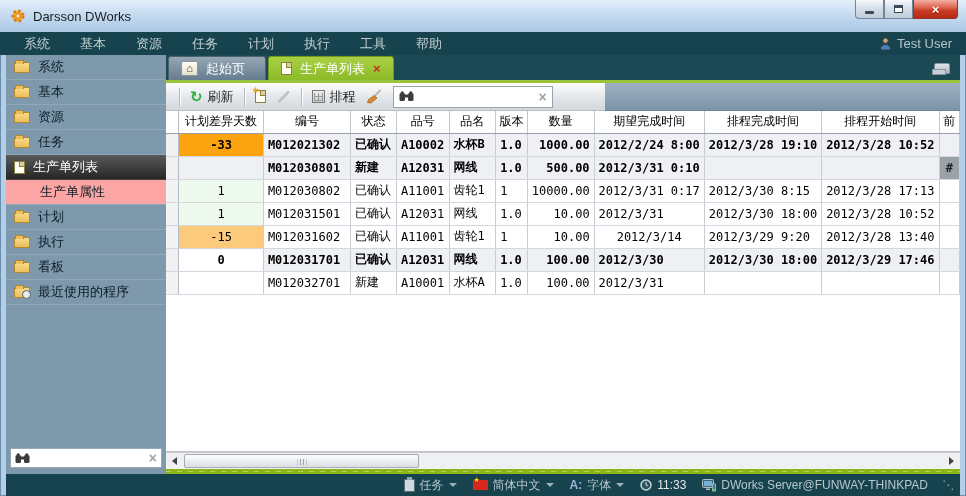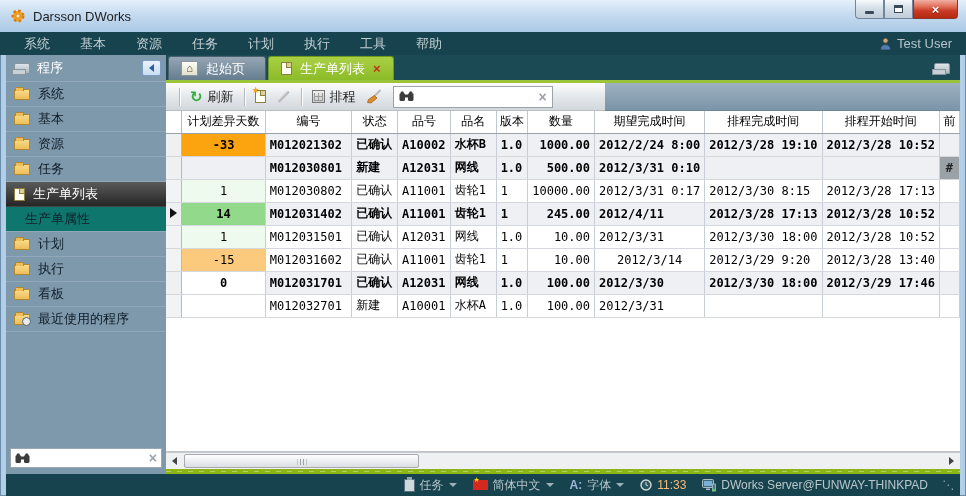--- a/index.html
+++ b/index.html
@@ -40,21 +40,21 @@
   .sidebar { width:160px; flex:0 0 160px; background:#7e98ac; display:flex; flex-direction:column; }
   .side-header { height:27px; flex:0 0 27px; display:flex; align-items:center; padding:0 5px 0 8px;
                  color:#fff; border-bottom:1px solid #93a9ba; }
   .side-header .lbl { flex:1; margin-left:7px; }
   .collapse-btn { width:19px; height:16px; background:linear-gradient(#eaf3fc,#c9def2); border:1px solid #7c9cc2;
                   border-radius:2px; display:flex; align-items:center; justify-content:center; }
   .tri-left { width:0; height:0; border-top:4px solid transparent; border-bottom:4px solid transparent; border-right:5px solid #2f5e9e; }
   .side-item { height:25px; flex:0 0 25px; display:flex; align-items:center; padding-left:8px;
                color:#0e1e28; border-bottom:1px solid #92a8b8; }
   .side-item.selected { background:linear-gradient(#5a5a5a,#262626); color:#fff; border-bottom:1px solid #444; }
-  .side-item.child { background:#0f766e; padding-left:19px; }
+  .side-item.child { background:#fca5a5; padding-left:34px; }
   .side-item .lbl { margin-left:8px; }
   .side-item.child .lbl { margin-left:0; }
   .side-fill { flex:1; }
   .side-search { height:20px; flex:0 0 20px; margin:4px 4px 6px 4px; background:#fff; border:1px solid #9aa8b4;
                  display:flex; align-items:center; padding:0 4px; }
   .side-search input { flex:1; border:none; outline:none; font-size:12px; min-width:0; background:transparent; }
 
   
   .icon-folder { width:16px; height:11px; background:linear-gradient(#fbe early); position:relative;
                  background:linear-gradient(#fada8a,#edbe5a); border:1px solid #b08830; border-radius:1px; }
@@ -144,21 +144,21 @@
   
   .statusbar { height:22px; flex:0 0 22px; background:#16434e; margin:0 6px; display:flex; align-items:center;
        justify-content:flex-end; color:#b9c7cb; font-size:12px; padding-right:6px; }
   .sb-item { display:flex; align-items:center; margin-left:16px; }
   .sb-item .ic { margin-right:5px; display:flex; align-items:center; }
   .flag { width:15px; height:10px; background:#d5281e; position:relative; }
   .flag::after { content:"★"; position:absolute; left:1px; top:-4px; font-size:7px; color:#ffde00; }
   .font-ic { font-weight:bold; color:#9fb6d8; font-size:12px; }
   .clip-ic { width:11px; height:13px; background:#cfd8da; border:1px solid #55707a; position:relative; }
   .clip-ic::before { content:""; position:absolute; top:-3px; left:2px; width:5px; height:3px; background:#8fa5ab; }
-  .sb-time { color:#fdba74; }
+  .sb-time { color:#e5e5e5; }
   .grip { color:#8ea4aa; font-size:12px; margin-left:14px; line-height:1; }
 </style>
 </head>
 <body>
 
 <div class="window">
 
   <div class="titlebar">
     <svg class="app-icon" viewBox="0 0 16 16">
       <circle cx="8" cy="8" r="5.2" fill="#f5a623" stroke="#d97d12" stroke-width="2.6" stroke-dasharray="2.6 2.2"></circle>
@@ -193,27 +193,20 @@
         <circle cx="6.5" cy="3.6" r="2.6" fill="#caa878" stroke="#3a3a3a" stroke-width="0.8"></circle>
         <path d="M1.5 13 Q1.5 7.6 6.5 7.6 Q11.5 7.6 11.5 13 Z" fill="#4d7fb5" stroke="#2a3a48" stroke-width="0.8"></path>
       </svg>
       <span>Test User</span>
     </span>
   </div>
 
   <div class="body-row">
 
     <div class="sidebar">
-      <div class="side-header">
-        <div class="panel-icon" style="margin:0;"></div>
-        <span class="lbl">程序</span>
-        <div class="collapse-btn">
-            <div class="tri-left"></div>
-          </div>
-      </div>
       <div id="side-items">
           <div class="side-item">
             <span class="icon-folder"></span>
             <span class="lbl">系统</span>
           </div>
           <div class="side-item">
             <span class="icon-folder"></span>
             <span class="lbl">基本</span>
           </div>
           <div class="side-item">
@@ -386,34 +379,20 @@
                 <td style="text-align: center; background: rgb(239, 250, 239);">1</td>
                 <td style="text-align: left;">M012030802</td>
                 <td style="text-align: left;">已确认</td>
                 <td style="text-align: left;">A11001</td>
                 <td style="text-align: left;">齿轮1</td>
                 <td style="text-align: left;">1</td>
                 <td style="text-align: right;">10000.00</td>
                 <td style="text-align: left;">2012/3/31 0:17</td>
                 <td style="text-align: left;">2012/3/30 8:15</td>
                 <td style="text-align: left;">2012/3/28 17:13</td>
-                <td style="text-align: center;"></td>
-              </tr>
-              <tr class="alt">
-                <td class="sel"><span class="row-marker"></span></td>
-                <td style="text-align: center; background: rgb(146, 217, 140);">14</td>
-                <td style="text-align: left;">M012031402</td>
-                <td style="text-align: left;">已确认</td>
-                <td style="text-align: left;">A11001</td>
-                <td style="text-align: left;">齿轮1</td>
-                <td style="text-align: left;">1</td>
-                <td style="text-align: right;">245.00</td>
-                <td style="text-align: left;">2012/4/11</td>
-                <td style="text-align: left;">2012/3/28 17:13</td>
-                <td style="text-align: left;">2012/3/28 10:52</td>
                 <td style="text-align: center;"></td>
               </tr>
               <tr>
                 <td class="sel"></td>
                 <td style="text-align: center; background: rgb(239, 250, 239);">1</td>
                 <td style="text-align: left;">M012031501</td>
                 <td style="text-align: left;">已确认</td>
                 <td style="text-align: left;">A12031</td>
                 <td style="text-align: left;">网线</td>
                 <td style="text-align: left;">1.0</td>

